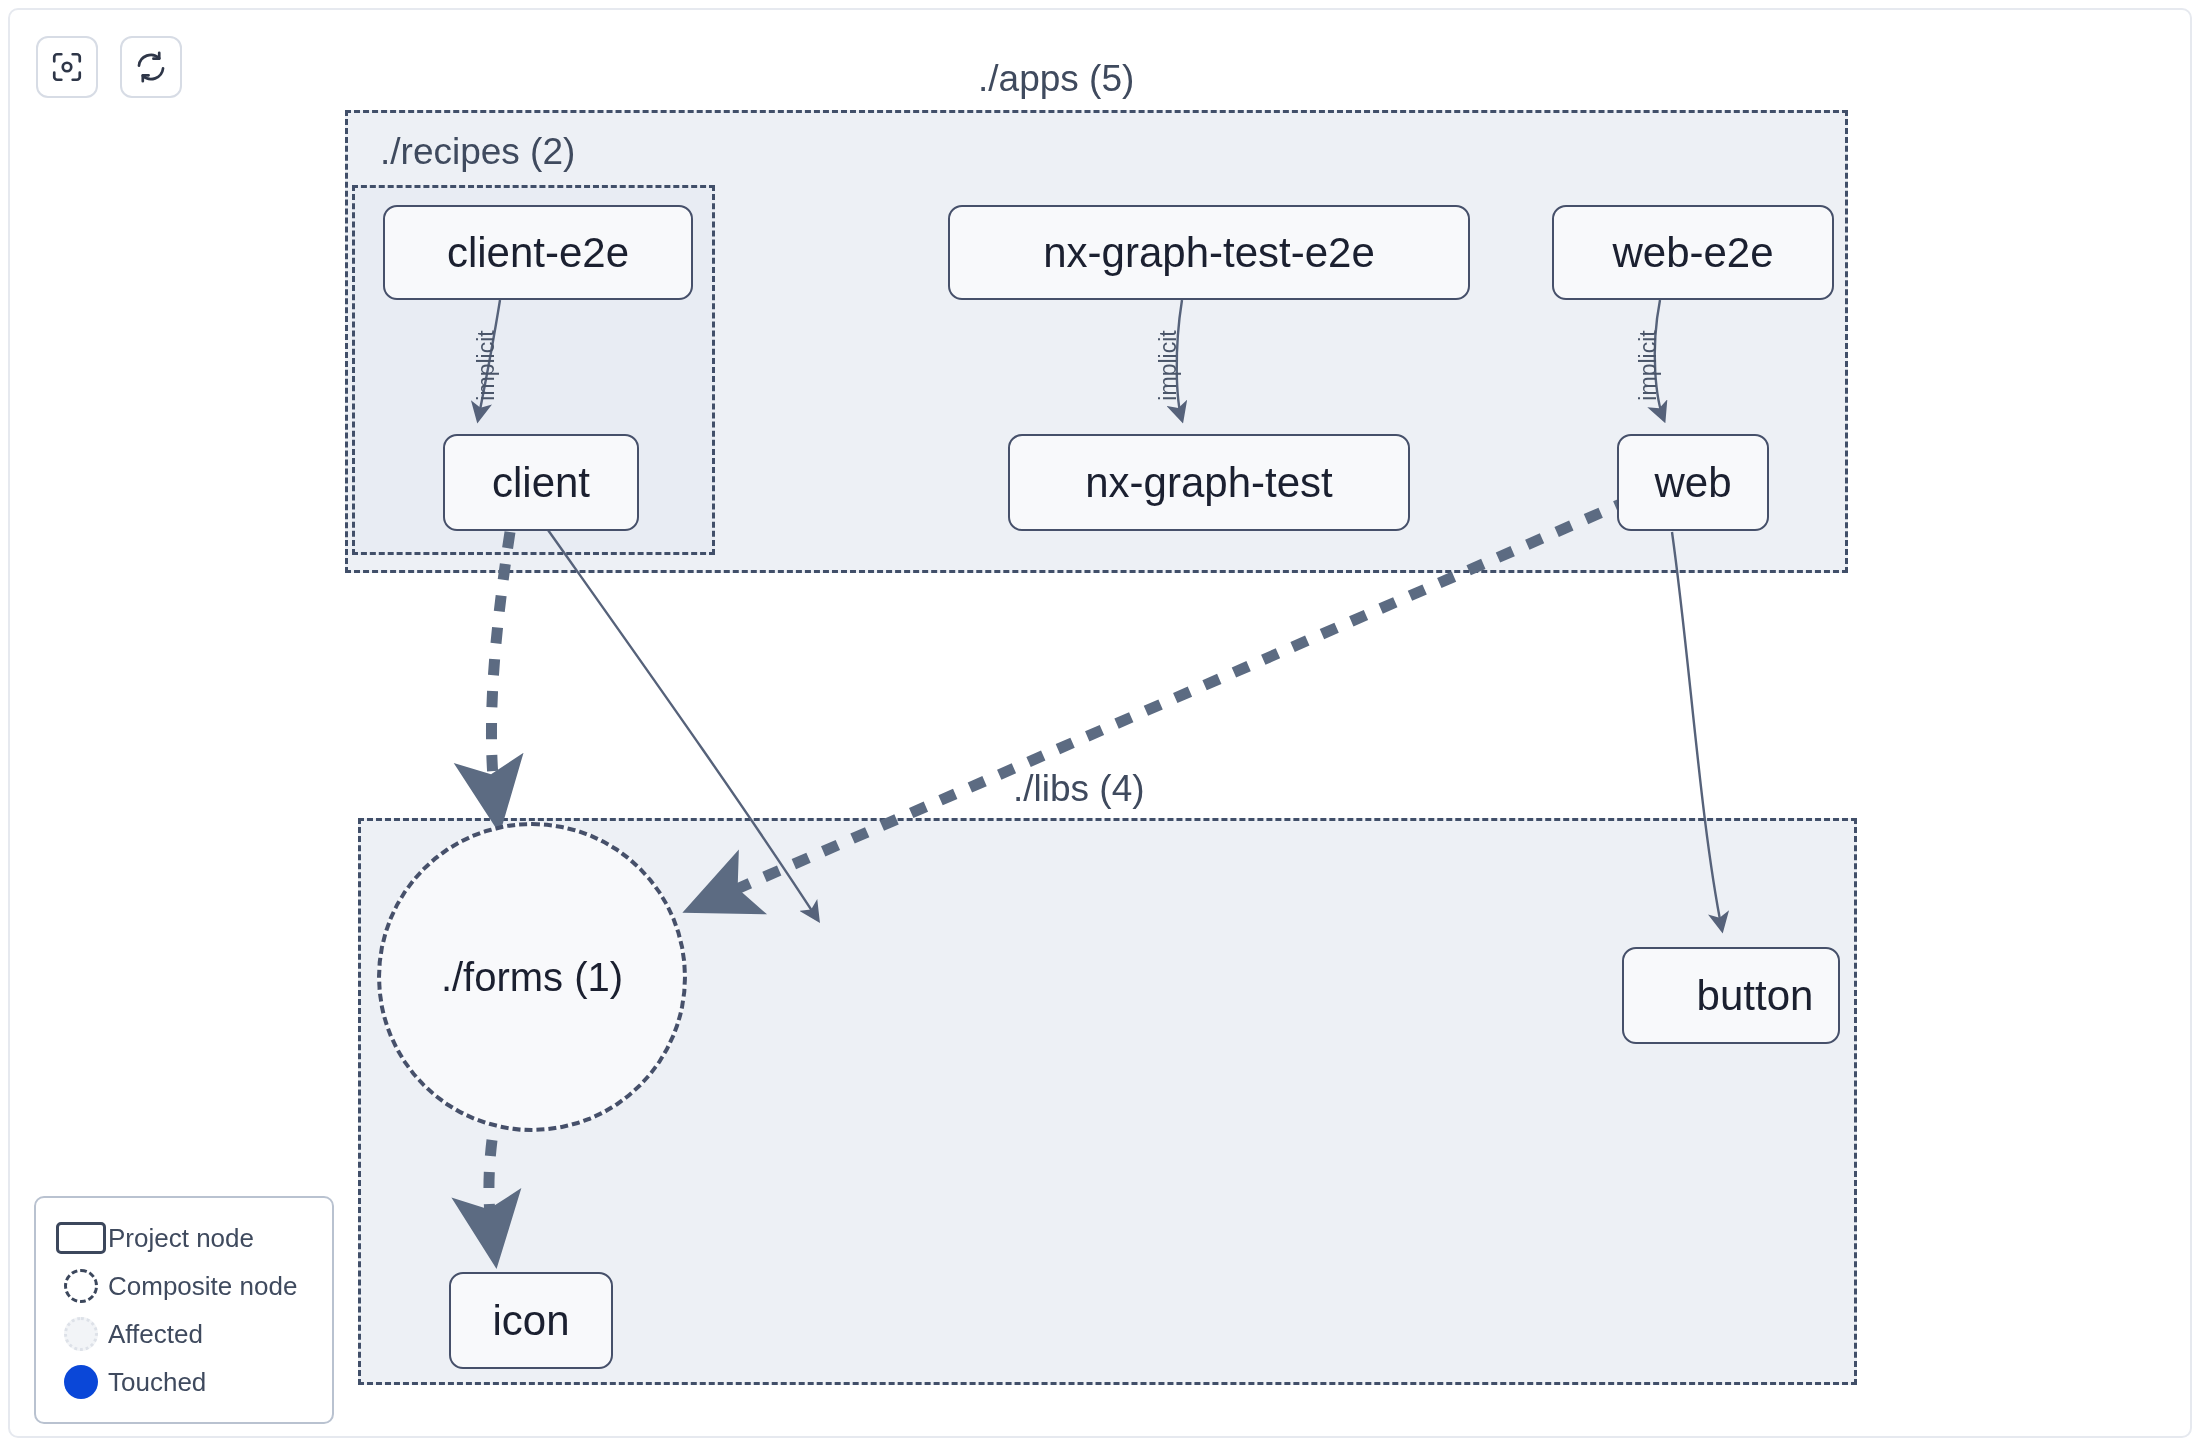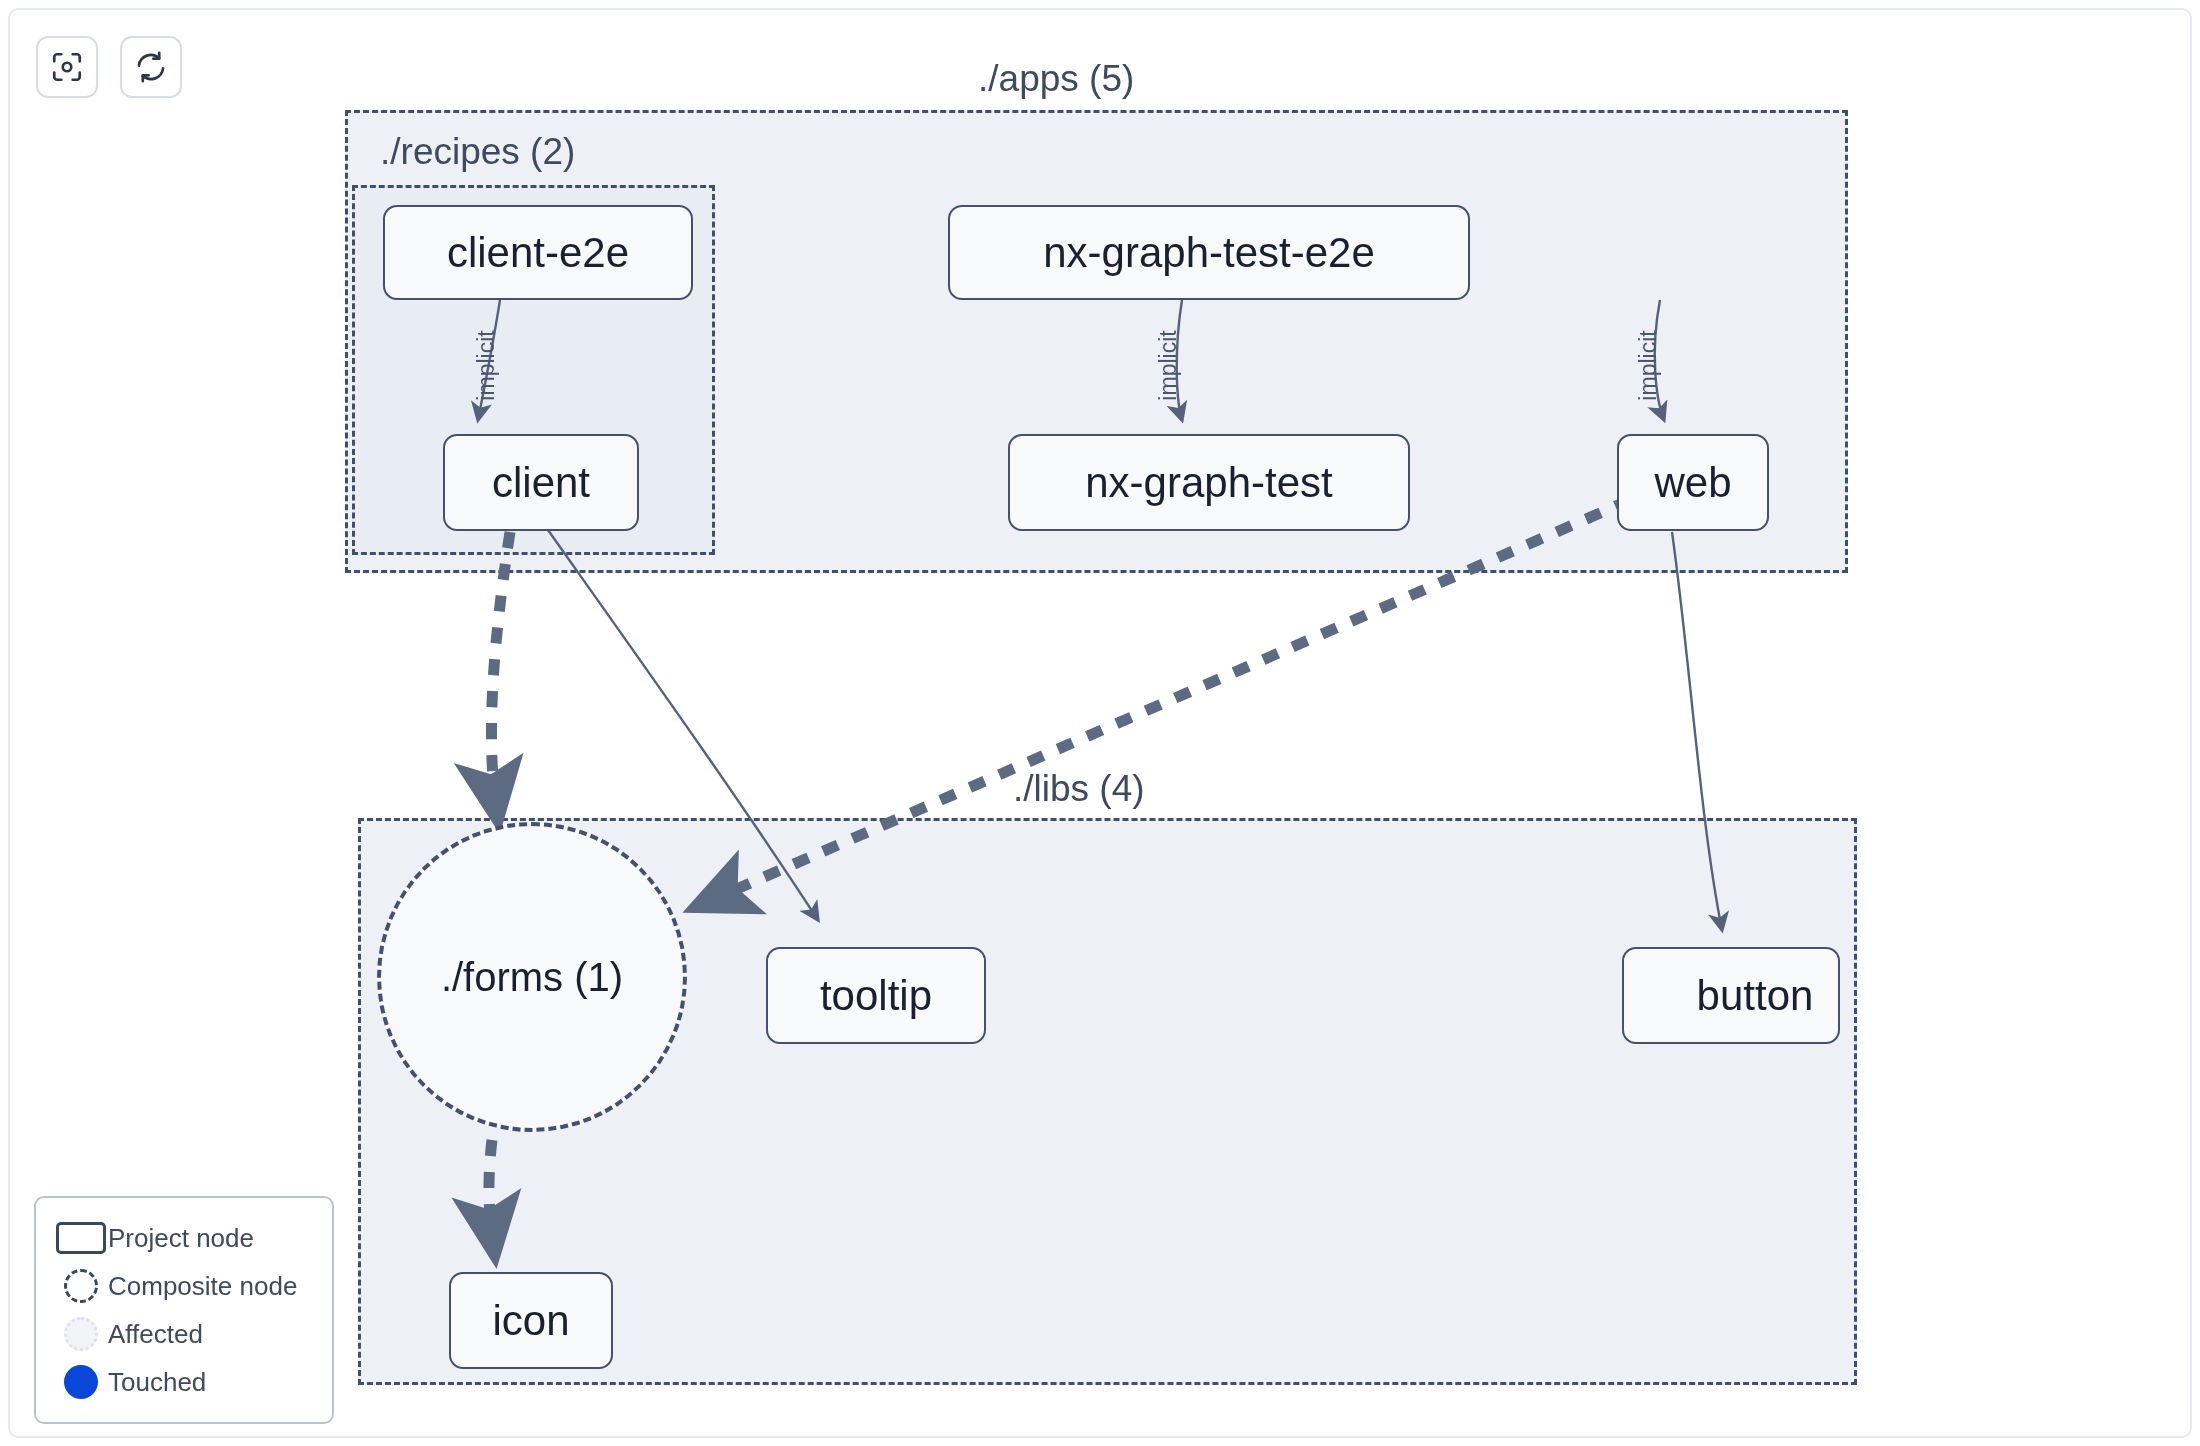--- a/index.html
+++ b/index.html
@@ -240,40 +240,40 @@
     <div class="edge-label" style="left:1613px; top:352px; transform: rotate(-90deg);">implicit</div>
 
     <div class="node" style="left:383px; top:205px; width:310px; height:95px;">
       <span>client-e2e</span>
     </div>
 
     <div class="node" style="left:948px; top:205px; width:522px; height:95px;">
       <span>nx-graph-test-e2e</span>
     </div>
 
+    <div class="node" style="left:1552px; top:205px; width:282px; height:95px;">
+      <span>web-e2e</span>
+    </div>
 
     <div class="node" style="left:443px; top:434px; width:196px; height:97px;">
       <span>client</span>
     </div>
 
     <div class="node" style="left:1008px; top:434px; width:402px; height:97px;">
       <span>nx-graph-test</span>
     </div>
 
     <div class="node" style="left:1617px; top:434px; width:152px; height:97px;text-align:center;">
       <span>web</span>
     </div>
 
     <div class="node composite" style="left:377px; top:822px; width:310px; height:310px;">
       <span>./forms (1)</span>
     </div>
 
-    <div class="node" style="left:766px; top:947px; width:220px; height:97px;">
-      <span>tooltip</span>
-    </div>
 
     <div class="node" style="left:1622px; top:947px; width:218px; height:97px;padding-left:48px;">
       <span>button</span>
     </div>
 
     <div class="node" style="left:449px; top:1272px; width:164px; height:97px;">
       <span>icon</span>
     </div>
   </div>
 

